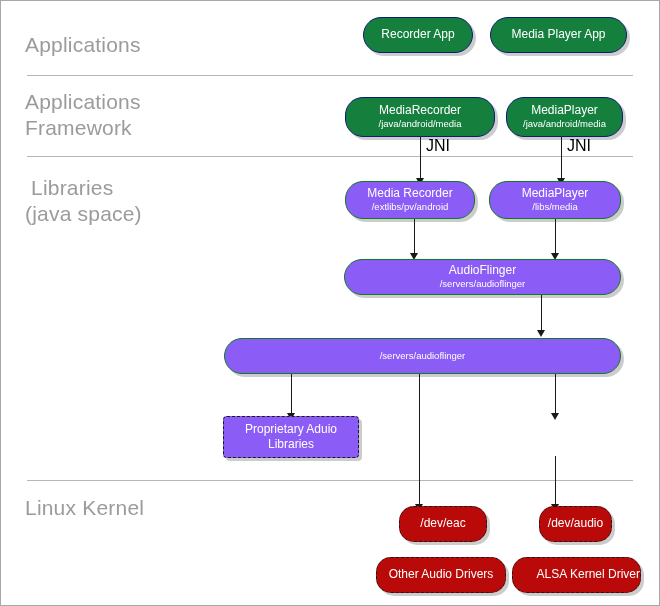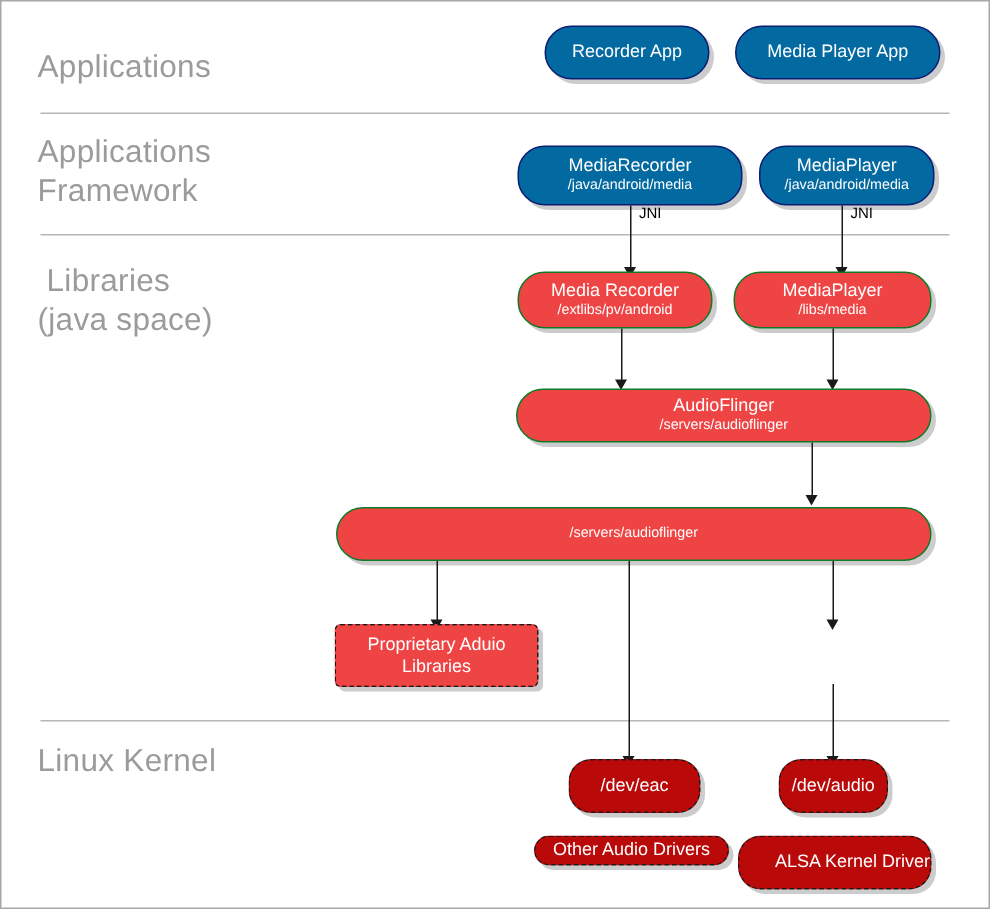--- a/index.html
+++ b/index.html
@@ -41,21 +41,21 @@
   }
   .arrow-head{
     position:absolute;
     width:0;height:0;
     border-left:4px solid transparent;
     border-right:4px solid transparent;
     border-top:7px solid #1a1a1a;
   }
   .jni{
     position:absolute;
-    font-size:10px;
+    font-size:16px;
     color:#000;
     white-space:nowrap;
   }
 
   
   .node{
     position:absolute;
     box-sizing:border-box;
     display:flex;
     flex-direction:column;
@@ -64,27 +64,27 @@
     color:#ffffff;
     text-align:center;
     border-radius:18px;
     box-shadow:3px 3px 0 rgba(0,0,0,0.20);
     line-height:1.12;
   }
   .node .t1{font-size:12px;white-space:nowrap;}
   .node .t2{font-size:9.5px;white-space:nowrap;}
   .node.two .t1{margin-bottom:1px;}
 
-  .node.blue{background:#0369a1;border:1px solid #0d1d72;}
-  .node.green{background:#ef4444;border:1px solid #0f7a28;}
+  .node.blue{background:#15803d;border:1px solid #0d1d72;}
+  .node.green{background:#8b5cf6;border:1px solid #0f7a28;}
   .node.red{background:#b90909;border:1px solid #6d0505;}
 
   .node.dashed{border-style:dashed;border-width:1.5px;border-color:#111;}
   .node.dashed.green{border-color:#1a1a1a;}
-  .node.dashed.red{border-color:#1a1a1a;}
+  .node.dashed.red{border-color:#1a1a1a;margin-left:20px;}
 
   .node.wrap .t1{white-space:normal;line-height:1.25;}
 </style>
 </head>
 <body>
 
 <div id="canvas">
 
   <div class="divider" style="top:74px;"></div>
   <div class="divider" style="top:155px;"></div>
@@ -172,21 +172,21 @@
   <div class="arrow-head" style="left:550px;top:503px;"></div>
 
   <div class="node red dashed" style="left:378px;top:505px;width:88px;height:36px;border-radius:15px;">
     <span class="t1">/dev/eac</span>
   </div>
 
   <div class="node red dashed" style="left:518px;top:505px;width:73px;height:36px;border-radius:15px;">
     <span class="t1">/dev/audio</span>
   </div>
 
-  <div class="node red dashed" style="left:355px;top:556px;width:130px;height:20px;border-radius:15px;">
+  <div class="node red dashed" style="left:355px;top:556px;width:130px;height:36px;border-radius:15px;">
     <span class="t1">Other Audio Drivers</span>
   </div>
 
   <div class="node red dashed" style="left:491px;top:556px;width:129px;height:36px;border-radius:15px;align-items:flex-end;">
     <span class="t1">ALSA Kernel Driver</span>
   </div>
 
 </div>
 
 </body></html>

